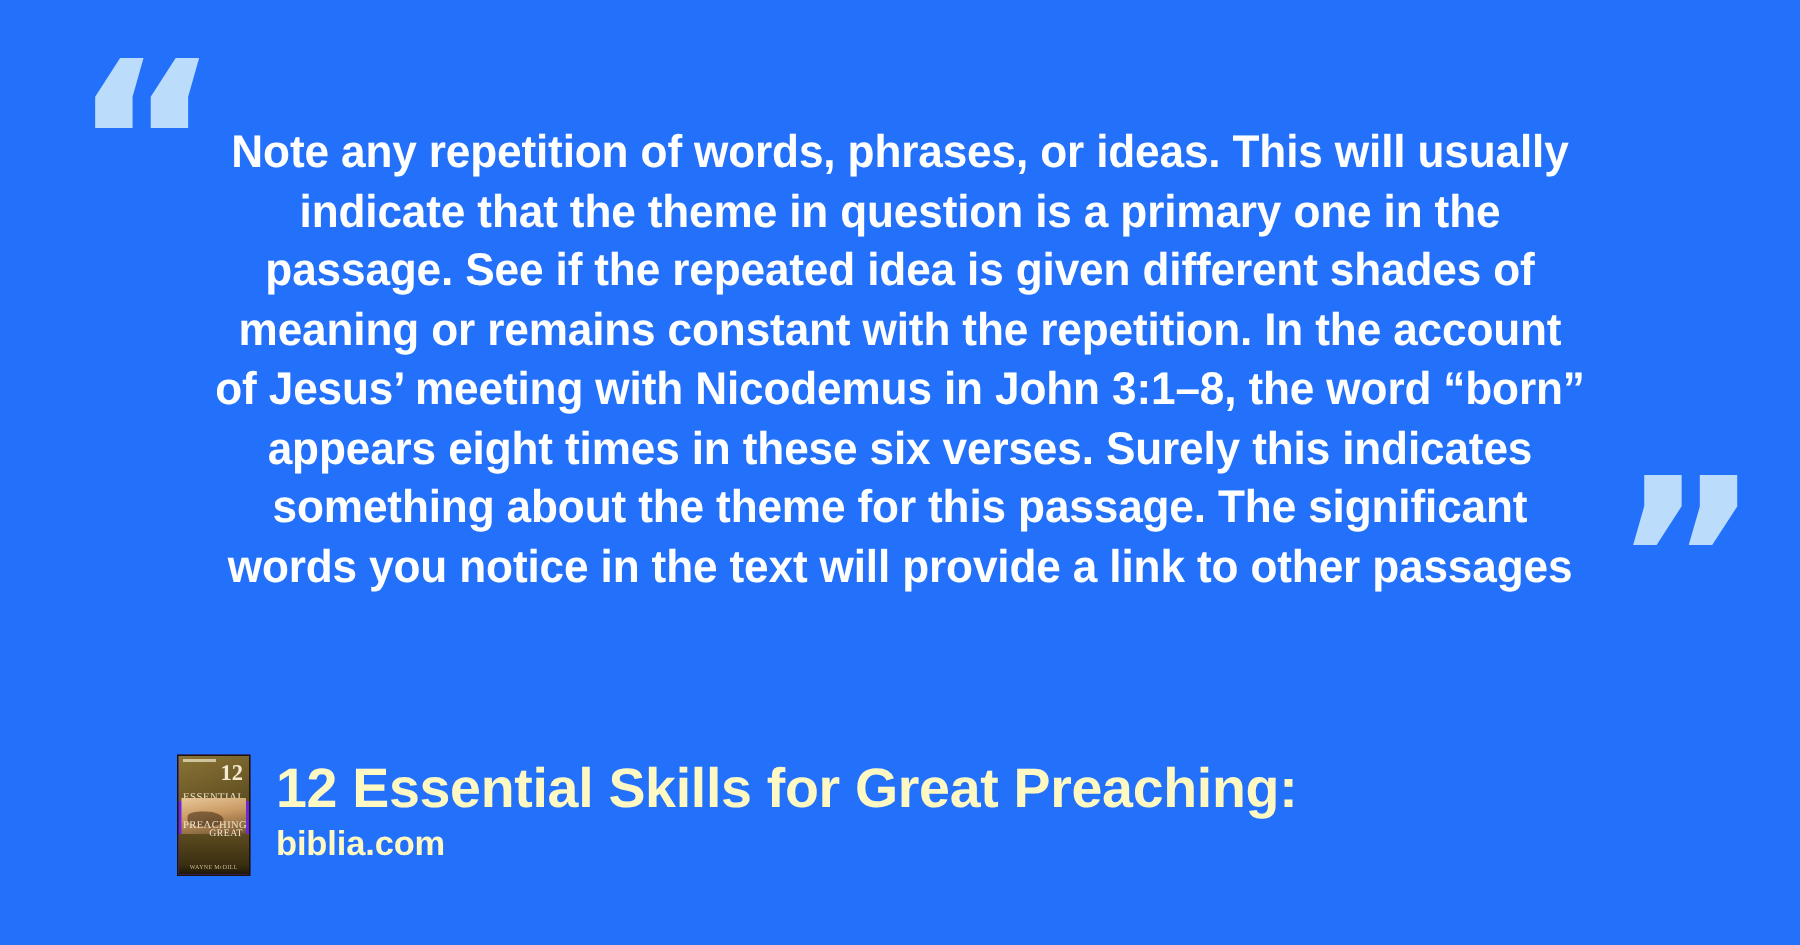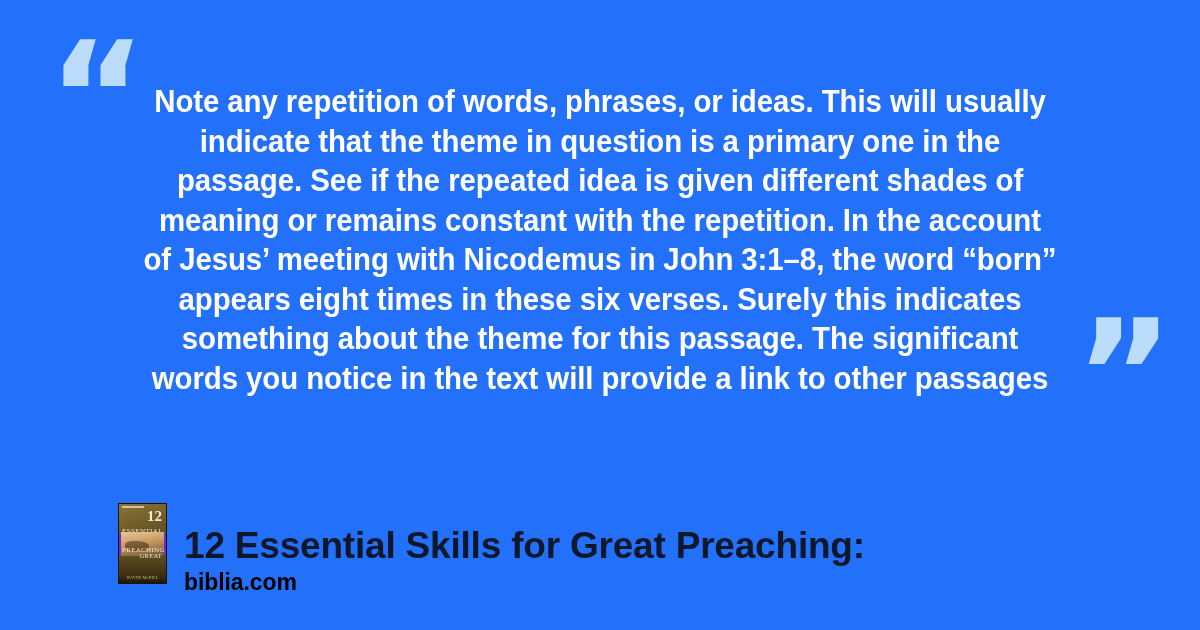--- a/index.html
+++ b/index.html
@@ -206,19 +206,19 @@
       <div class="bc-num">12</div>
       <div class="bc-word1">ESSENTIAL</div>
       <div class="bc-photo"></div>
       <div class="bc-bottom"></div>
       <div class="bc-word2">GREAT</div>
       <div class="bc-word3">PREACHING</div>
       <div class="bc-author">WAYNE McDILL</div>
     </div>
 
     <div id="footer-text">
-      <div id="book-title" style="color: #0f172a; margin-top: 20px;">12 Essential Skills for Great Preaching:</div>
-      <div id="site-url" style="color: #000000;">biblia.com</div>
+      <div id="book-title" style="color: #fef9c3;">12 Essential Skills for Great Preaching:</div>
+      <div id="site-url" style="color: #fef9c3;">biblia.com</div>
     </div>
 
   </div>
 
 </div>
 
 </body></html>

